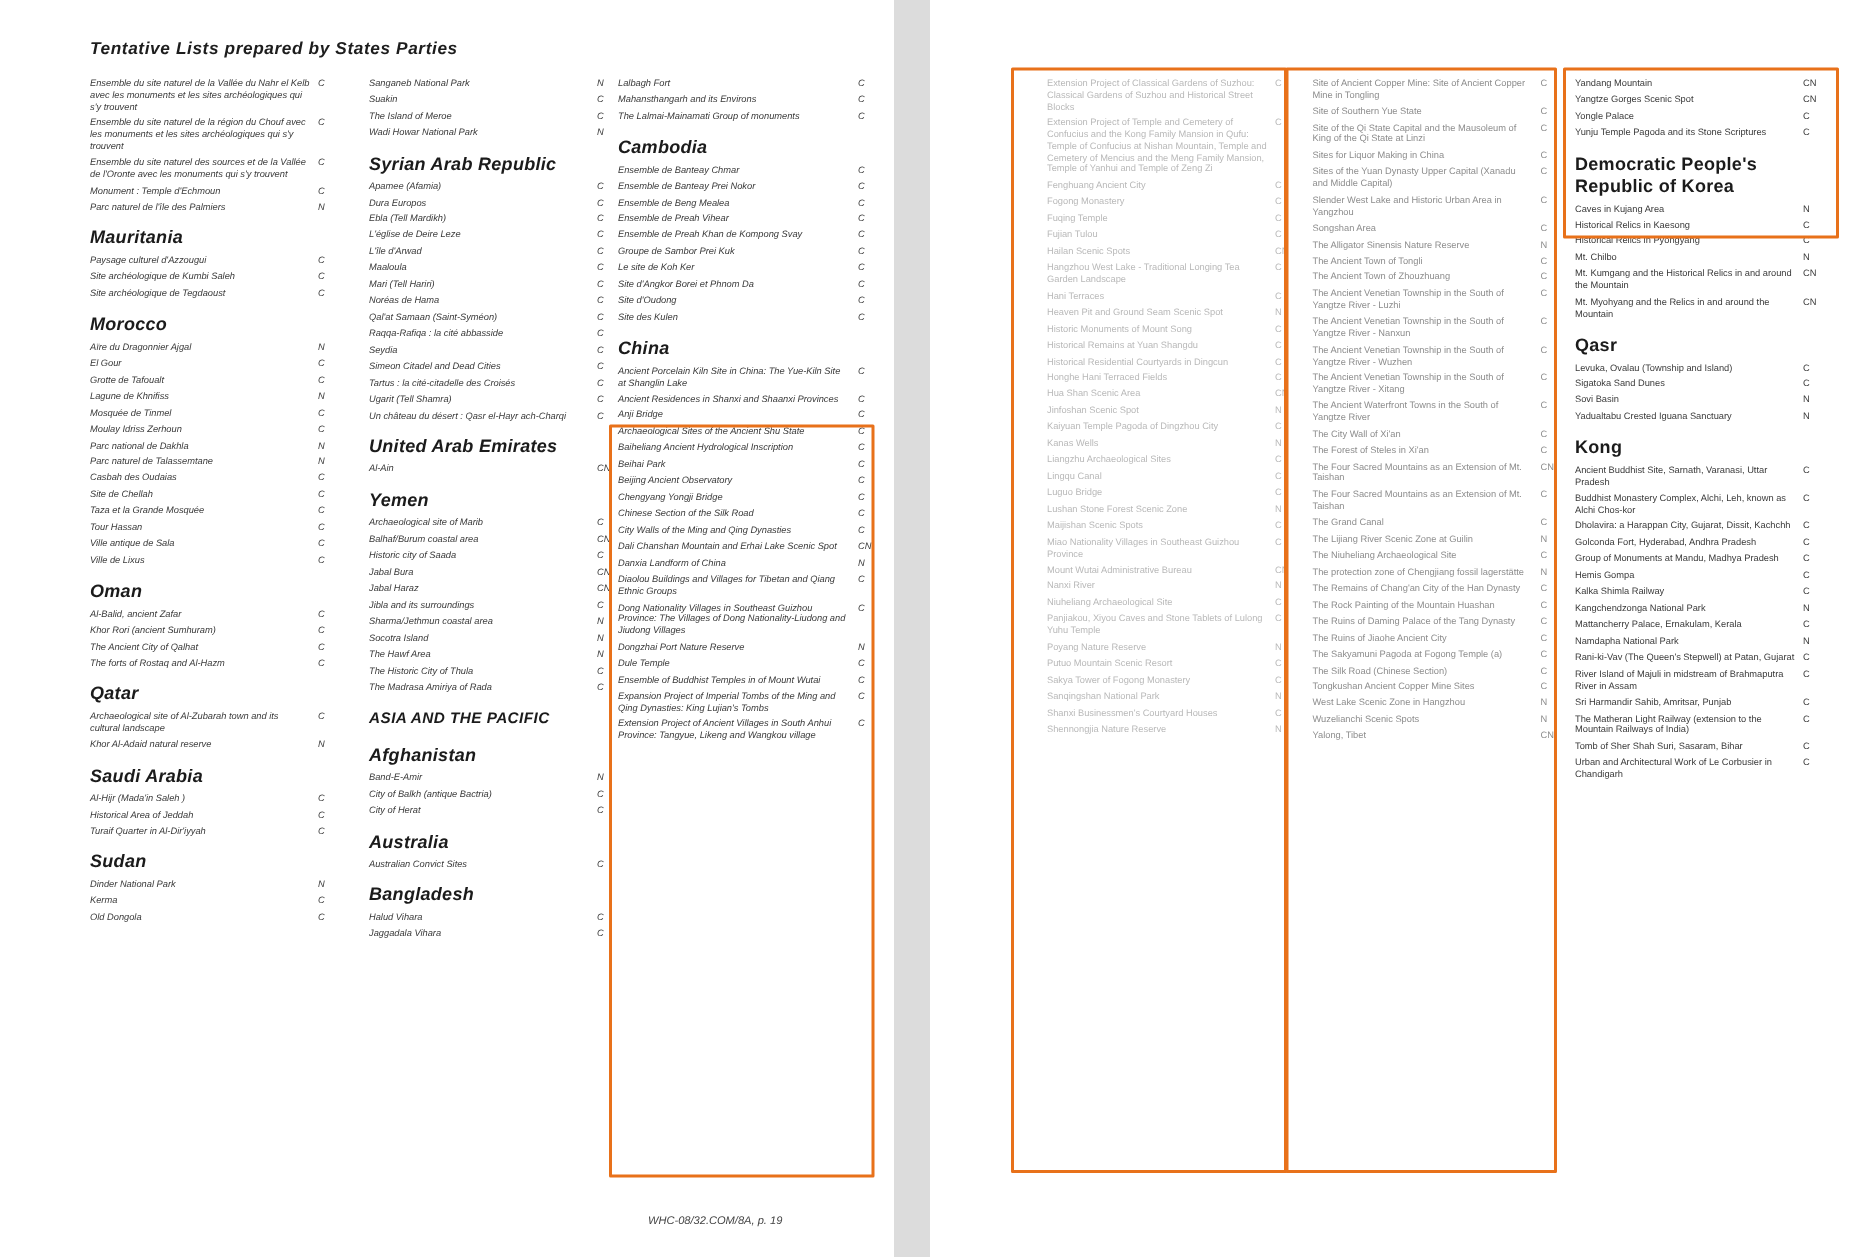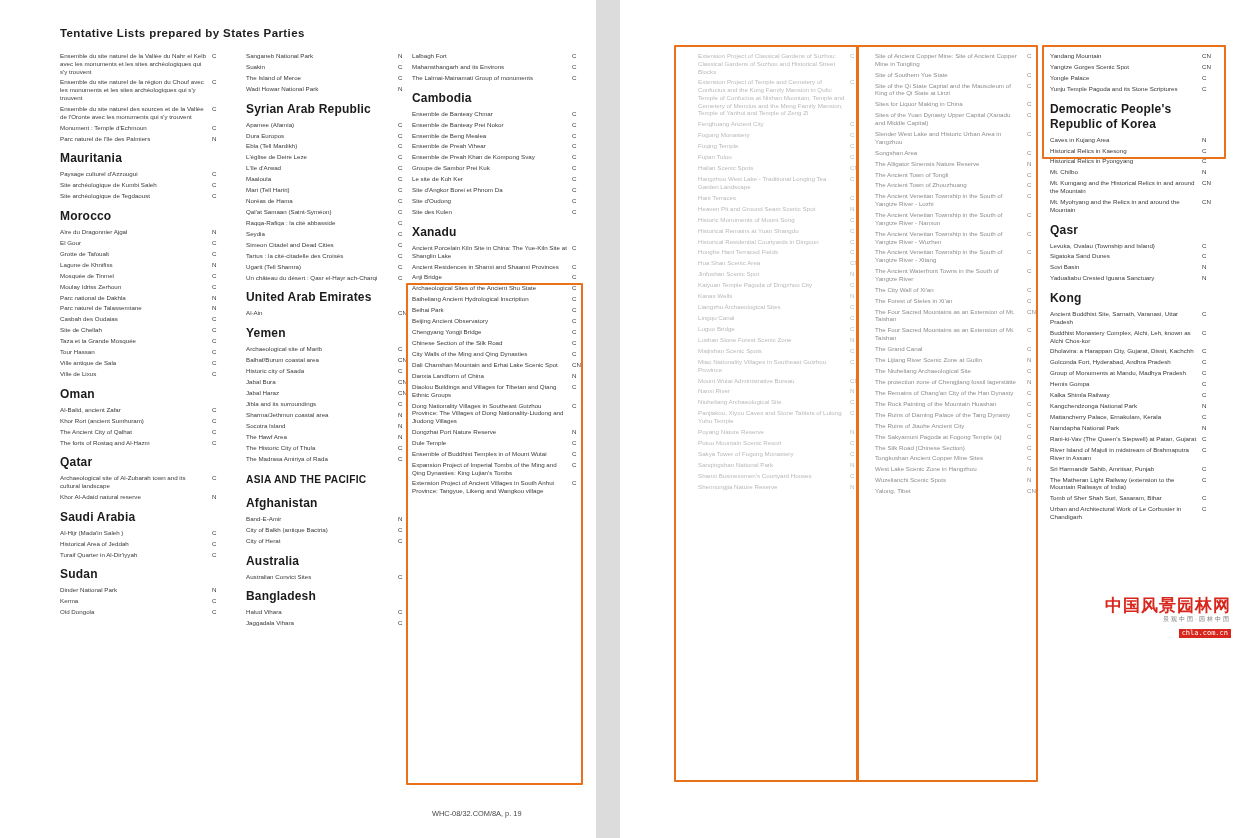--- a/index.html
+++ b/index.html
@@ -13,21 +13,21 @@
     font-family: "Liberation Sans", sans-serif;
     color: #2b2b2b;
     position: relative;
     overflow: hidden;
   }
   .page {
     position: absolute;
     top: 0;
     background: #fff;
   }
-  .page-left { left: 0; width: 596px; height: 838px; }
+  .page-left { left: 0; width: 596px; height: 838px; font-style: italic; }
   .page-right { left: 620px; width: 625px; height: 646px; }
   .divider {
     position: absolute;
     left: 596px; top: 0;
     width: 24px; height: 838px;
     background: #dcdcdc;
   }
   .page-title {
     position: absolute;
     font-size: 11.5px;
@@ -487,21 +487,21 @@
         <div class="crit">C</div>
       </div>
       <div class="entry">
         <div class="name">Site d'Oudong</div>
         <div class="crit">C</div>
       </div>
       <div class="entry">
         <div class="name">Site des Kulen</div>
         <div class="crit">C</div>
       </div>
-      <div class="country">Xanadu</div>
+      <div class="country">China</div>
       <div class="entry">
         <div class="name">Ancient Porcelain Kiln Site in China: The Yue-Kiln Site at Shanglin Lake</div>
         <div class="crit">C</div>
       </div>
       <div class="entry">
         <div class="name">Ancient Residences in Shanxi and Shaanxi Provinces</div>
         <div class="crit">C</div>
       </div>
       <div class="entry">
         <div class="name">Anji Bridge</div>
@@ -975,18 +975,13 @@
       <div class="entry">
         <div class="name">Urban and Architectural Work of Le Corbusier in Chandigarh</div>
         <div class="crit">C</div>
       </div>
     </div>
 
   <div class="highlight-box" style="left:54px; top:45px; width:180px; height:733px;"></div>
   <div class="highlight-box" style="left:237px; top:45px; width:177px; height:733px;"></div>
   <div class="highlight-box" style="left:422px; top:45px; width:180px; height:110px;"></div>
 
-  <div class="logo">
-    <div class="cn">中国风景园林网</div>
-    <div class="sub">景观中国·园林中国</div>
-    <div><span class="url">chla.com.cn</span></div>
-  </div>
 </div>
 
 </body></html>

